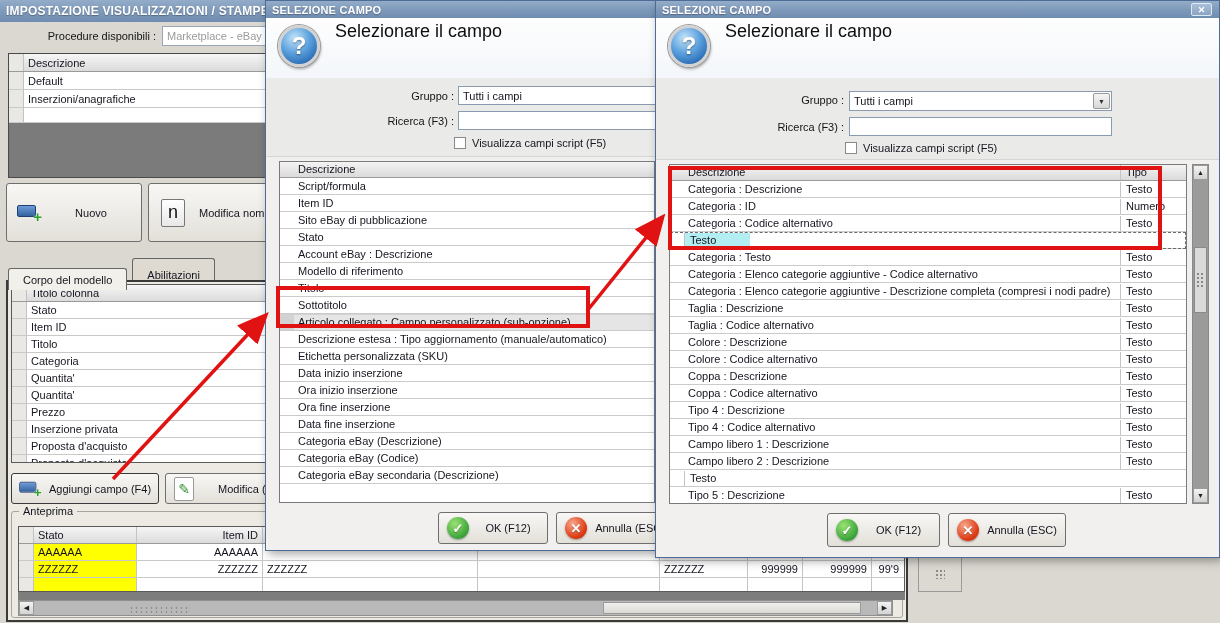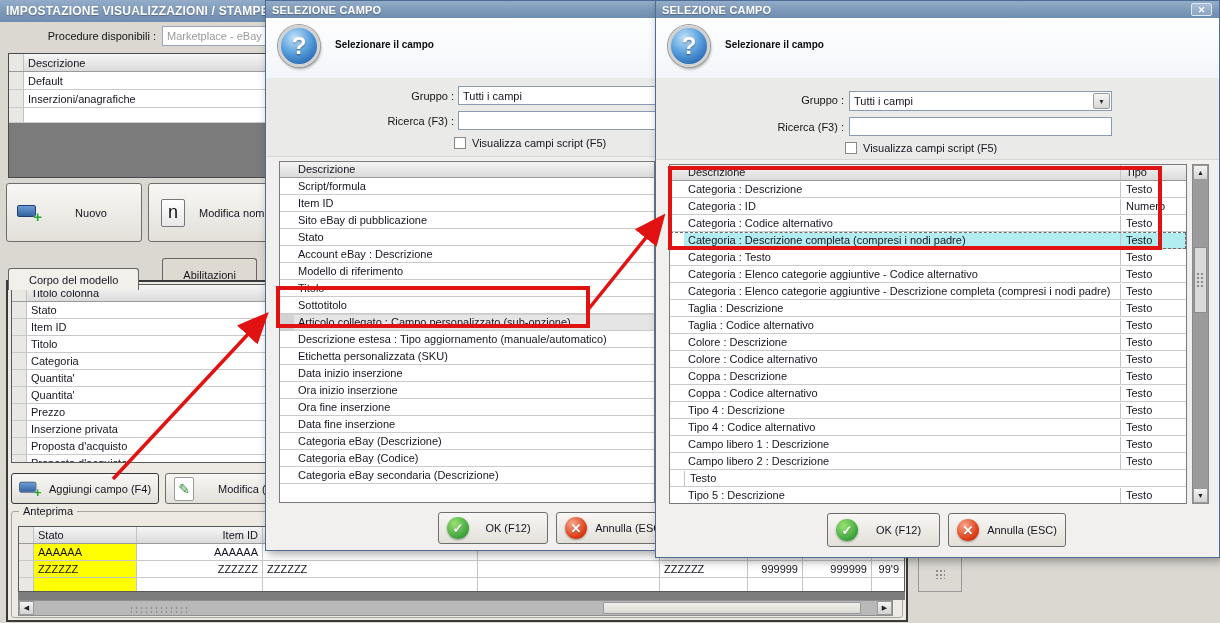--- a/index.html
+++ b/index.html
@@ -29,21 +29,21 @@
 
   
   .dialog{position:absolute;top:0;background:#f1f0ee;border:1px solid #4d6d96;box-sizing:border-box;
           overflow:hidden;box-shadow:3px 3px 9px rgba(0,0,0,.35)}
   .dlg-head{position:absolute;left:0;right:0;top:17px;height:60px;background:linear-gradient(180deg,#fefefe,#f3f6fa);border-bottom:1px solid #e2e2e2}
   .q-icon{position:absolute;left:12px;top:7px;width:42px;height:42px;border-radius:50%;
           background:radial-gradient(circle at 38% 28%,#c4e4f9 0%,#5aa0dd 45%,#2a6cb5 80%,#1c569a 100%);
           border:3px solid #d2d2d2;box-shadow:0 0 0 1px #9a9a9a,1px 2px 3px rgba(0,0,0,.35);
           color:#fff;font-weight:bold;font-size:24px;display:flex;align-items:center;justify-content:center;box-sizing:border-box;
           text-shadow:0 1px 2px rgba(0,0,0,.45)}
-  .dlg-title{position:absolute;left:69px;top:21px;font-weight:bold;font-size:10px;color:#0d0d0d}
+  .dlg-title{position:absolute;left:69px;top:3px;font-weight:normal;font-size:18px;color:#0d0d0d}
   .dlg-form{position:absolute;left:0;right:0;background:#eaeae8;border-bottom:1px solid #d6d6d4}
   .flabel{position:absolute;width:148px;text-align:right;color:#141414}
   .combo,.tinput{position:absolute;background:#fff;border:1px solid #8a9ab0;box-sizing:border-box;
                  display:flex;align-items:center;padding-left:4px;overflow:hidden;white-space:nowrap}
   .dd-btn{position:absolute;right:1px;top:1px;bottom:1px;width:17px;background:linear-gradient(180deg,#f5f5f5,#d7d7d7);
           border:1px solid #9a9a9a;border-radius:2px;display:flex;align-items:center;justify-content:center;font-size:7px;color:#333;box-sizing:border-box}
   .cb{width:12px;height:12px;background:#fff;border:1px solid #8a8a8a;flex:none;margin-right:6px;box-sizing:border-box}
   .cbrow{position:absolute;display:flex;align-items:center}
 
   .fieldlist{position:absolute;background:#fff;border:1px solid #7a7a7a;overflow:hidden;box-sizing:border-box;display:flex;flex-direction:column}
@@ -89,22 +89,22 @@
              font-size:9px;font-weight:bold;display:flex;align-items:center;justify-content:center;box-sizing:border-box;text-shadow:none}
 
   
   .pc1{width:103px}.pc2{width:126px}.pc3{width:215px}.pc4{width:182px}.pc5{width:88px}
   .pc6{width:55px}.pc7{width:69px}.pc8{width:31px;border-right:none!important}
   .pcell{border-right:1px solid #c4c4c4}
   .ycell{background:#ffff00}
 
   .groupbox{position:absolute;border:1px solid #a8a59e;border-radius:3px;box-sizing:border-box}
   .gb-label{position:absolute;background:#eceae3;padding:0 4px}
-  .tab{display:inline-flex;align-items:center;padding:0 20px;height:21px;border:1px solid #666;border-bottom:none;
-       border-radius:3px 3px 0 0;box-sizing:border-box;background:#dedad2;margin-right:20px}
+  .tab{display:inline-flex;align-items:center;padding:0 14px;height:21px;border:1px solid #666;border-bottom:none;
+       border-radius:3px 3px 0 0;box-sizing:border-box;background:#dedad2;margin-right:2px}
   .tab.active{background:#f2f0ea;height:22px;position:relative;z-index:2}
   .annot{position:absolute;left:0;top:0;pointer-events:none;z-index:10}
 </style>
 </head>
 <body>
 
 <div class="canvas">
 
   <div class="abs" style="left:0;top:0;width:1220px;height:623px;z-index:1;background:#dbd8d1">
     <div class="titlebar abs" style="left:0;top:0;width:1220px;height:22px">
@@ -434,21 +434,20 @@
           <span class="ltxt">Categoria : ID</span>
           <span class="tipocol">Numero</span>
         </div>
       <div class="lrow">
           <span class="selcol"></span>
           <span class="ltxt">Categoria : Codice alternativo</span>
           <span class="tipocol">Testo</span>
         </div>
       <div class="lrow row-selcyan">
           <span class="selcol"></span>
-          <span class="ltxt">Categoria : Descrizione completa (compresi i nodi padre)</span>
           <span class="tipocol">Testo</span>
         </div>
       <div class="lrow">
           <span class="selcol"></span>
           <span class="ltxt">Categoria : Testo</span>
           <span class="tipocol">Testo</span>
         </div>
       <div class="lrow">
           <span class="selcol"></span>
           <span class="ltxt">Categoria : Elenco categorie aggiuntive - Codice alternativo</span>

